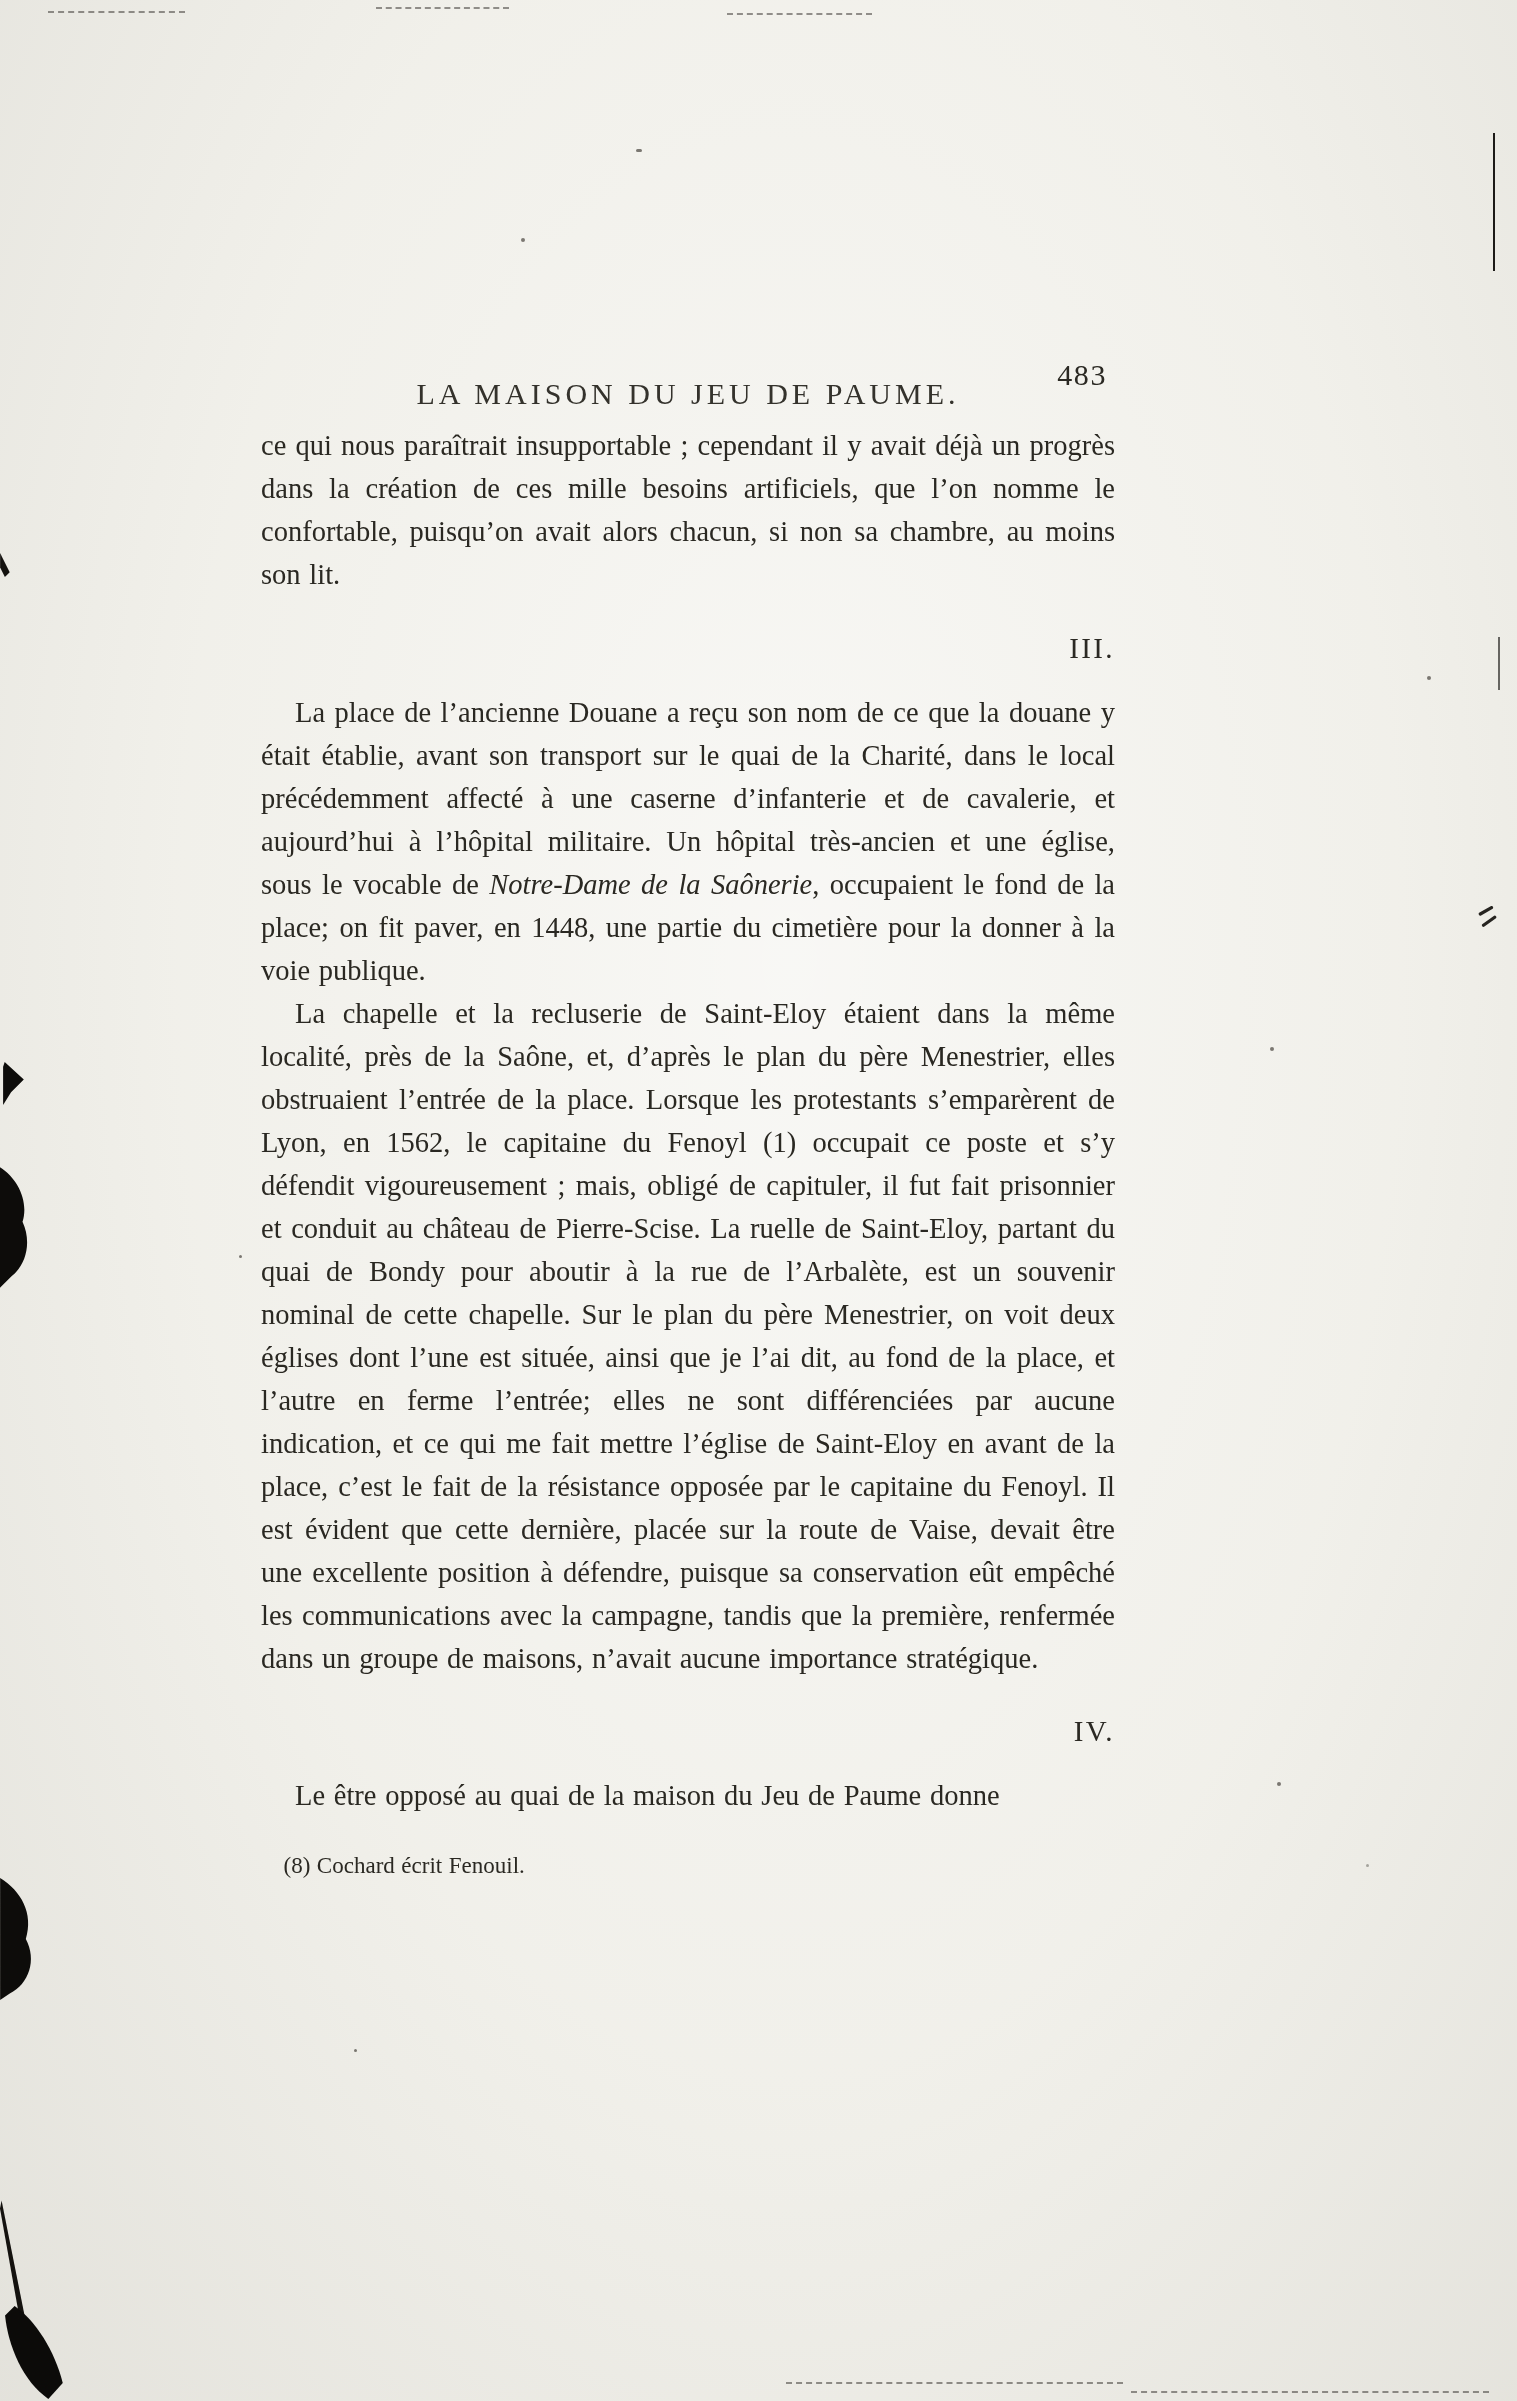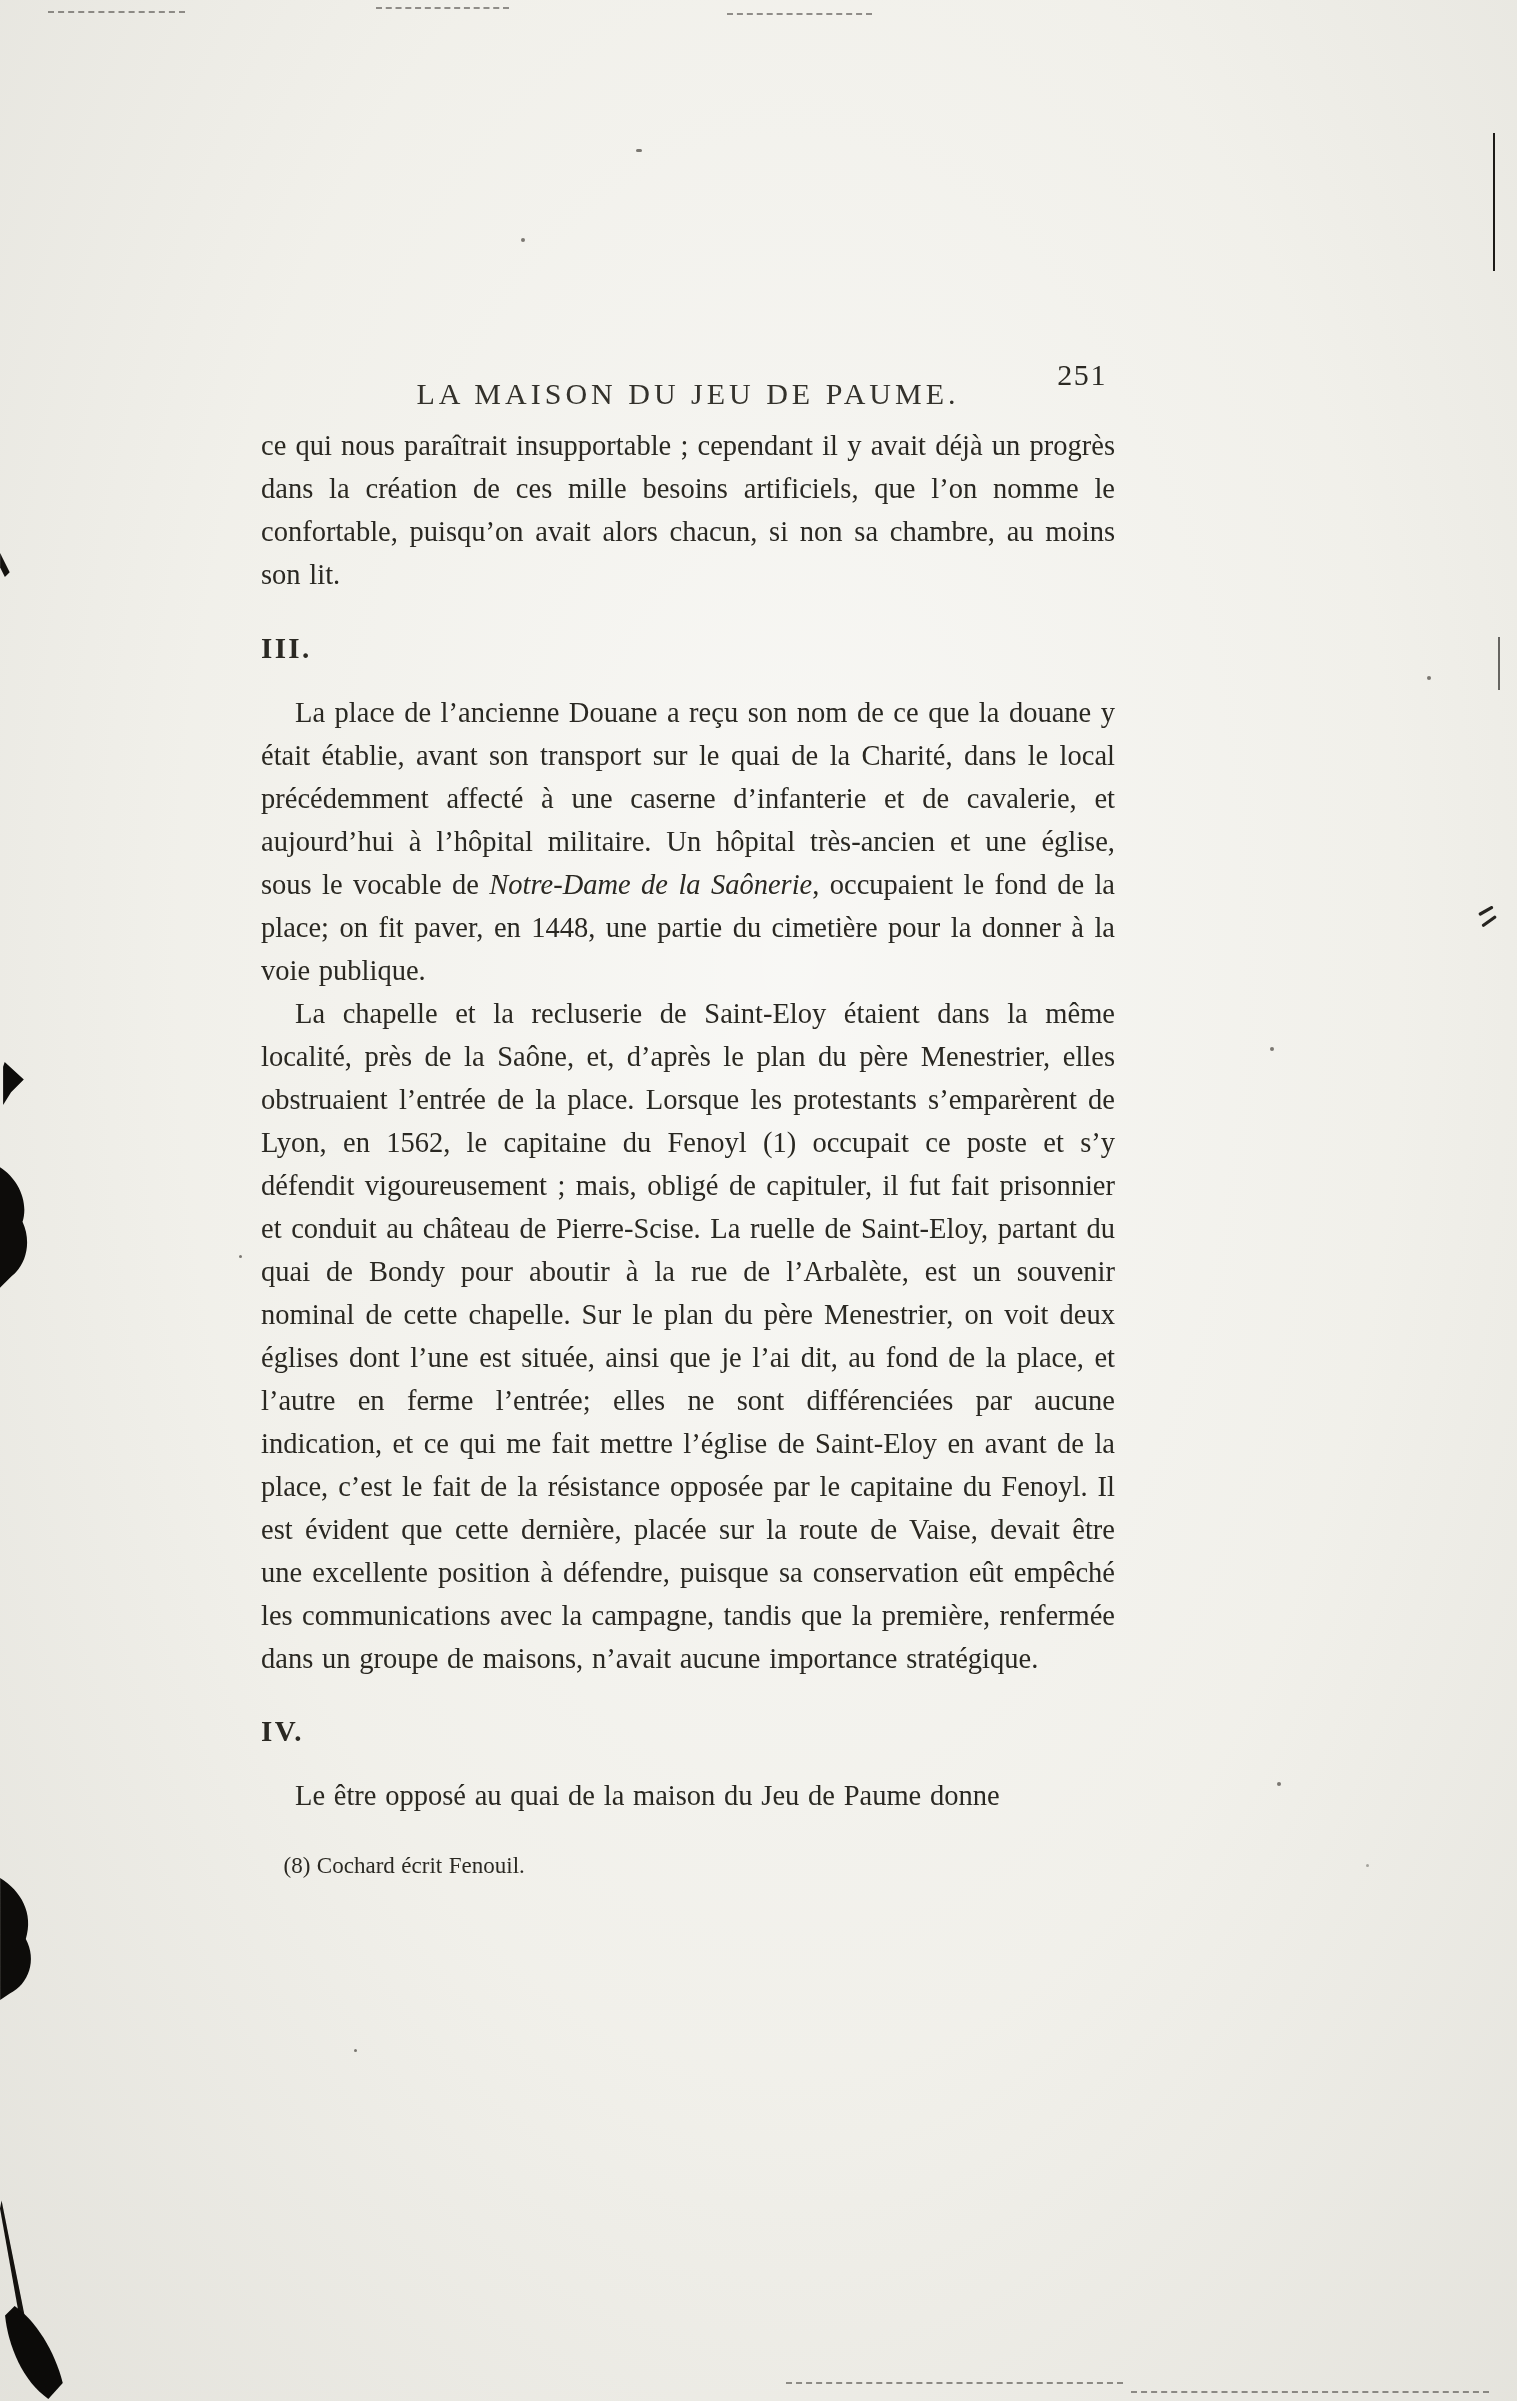--- a/index.html
+++ b/index.html
@@ -25,21 +25,21 @@
   .rh-page { position:absolute; right:8px; top:-4.8px; font-size:30px; letter-spacing:1.6px; color:#2b2923; }
 
   
   .text-column {
     position:absolute; left:261px; top:424px; width:854px;
     font-size:28.5px; line-height:43px; word-spacing:1.6px;
   }
   .para { text-align:justify; }
   .para.indent { text-indent:34px; }
   .section-heading {
-    font-size:29px; font-weight:bold; text-align:left;
+    font-size:29px; font-weight:normal; text-align:right;
     letter-spacing:2.4px; margin:30.5px 0 21px 0; color:#2b2923;
   }
   em.it { }
   .footnote {
     font-size:23px; line-height:30.5px; margin-top:34px; padding-left:22.5px;
     text-align:left; word-spacing:0.8px;
   }
 
   
   .dash-line { position:absolute; height:0; border-top:2.4px dashed rgba(45,42,38,.5); }
@@ -48,21 +48,21 @@
   svg.blot { position:absolute; display:block; }
   .chevron-marks { position:absolute; }
 </style>
 </head>
 <body>
 
 <div class="page">
 
   <div class="running-header">
     <span class="rh-title">LA MAISON DU JEU DE PAUME.</span>
-    <span class="rh-page">251</span>
+    <span class="rh-page">483</span>
   </div>
 
   <div class="text-column">
 
     <p class="para">ce qui nous paraîtrait insupportable ; cependant il y avait déjà un progrès dans la création de ces mille besoins artificiels, que l’on nomme le confortable, puisqu’on avait alors chacun, si non sa chambre, au moins son lit.</p>
 
     <h3 class="section-heading">III.</h3>
 
     <p class="para indent"><span>La place de l’ancienne Douane a reçu son nom de ce que la douane y était établie, avant son transport sur le quai de la Charité, dans le local précédemment affecté à une caserne d’infanterie et de cavalerie, et aujourd’hui à l’hôpital militaire. Un hôpital très-ancien et une église, sous le vocable de </span><em class="it">Notre-Dame de la Saônerie</em><span>, occupaient le fond de la place; on fit paver, en 1448, une partie du cimetière pour la donner à la voie publique.</span></p>
 

